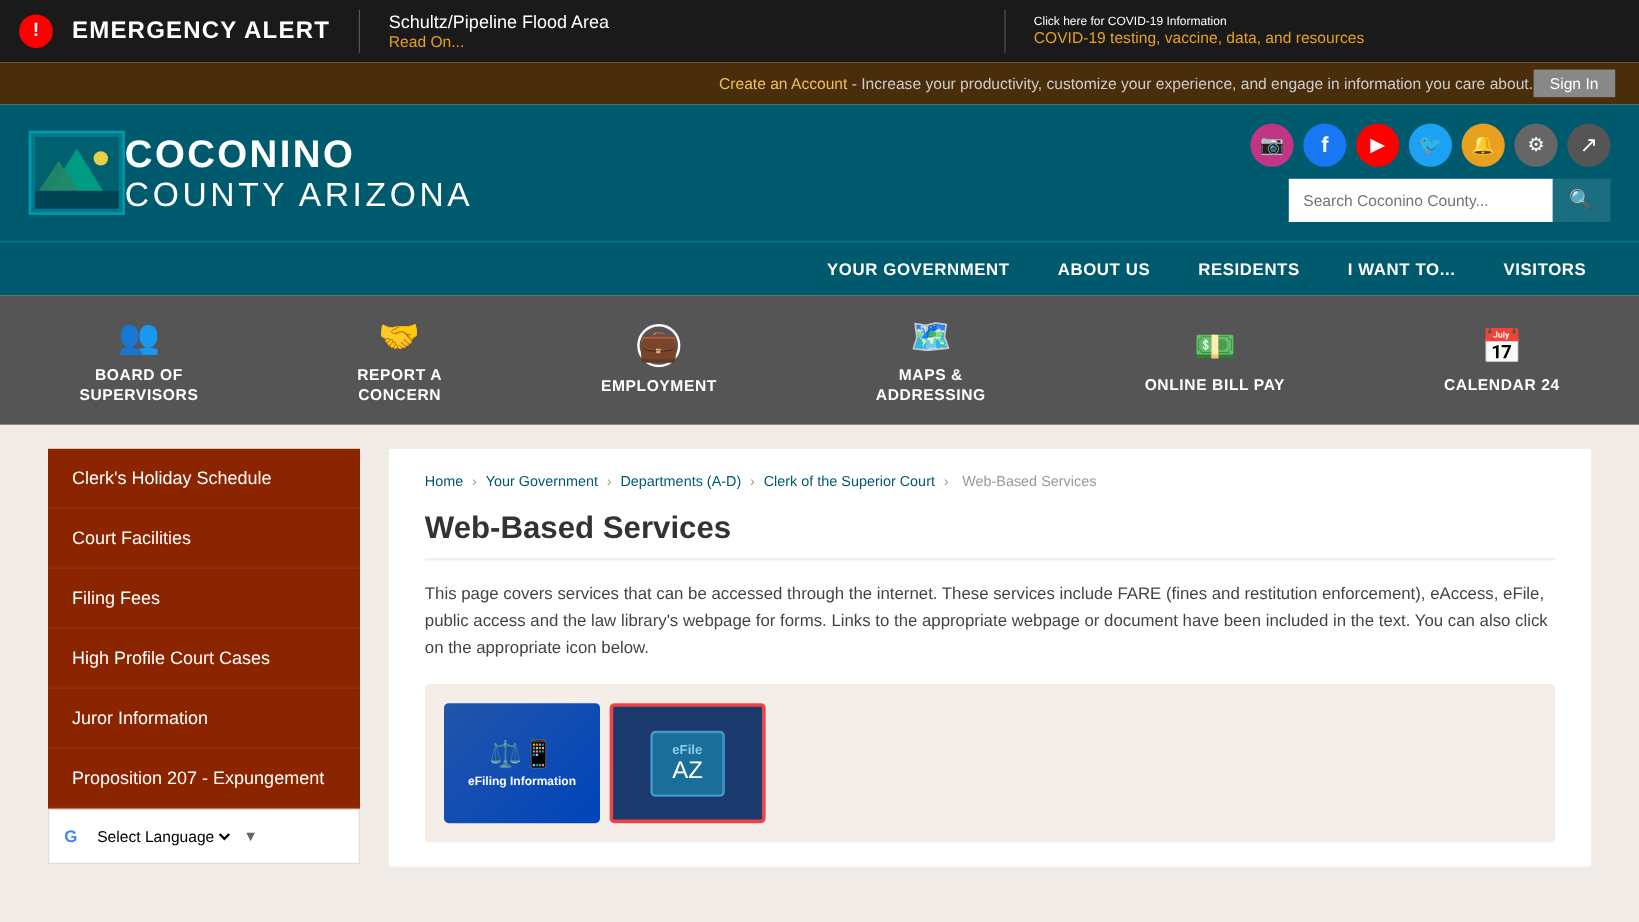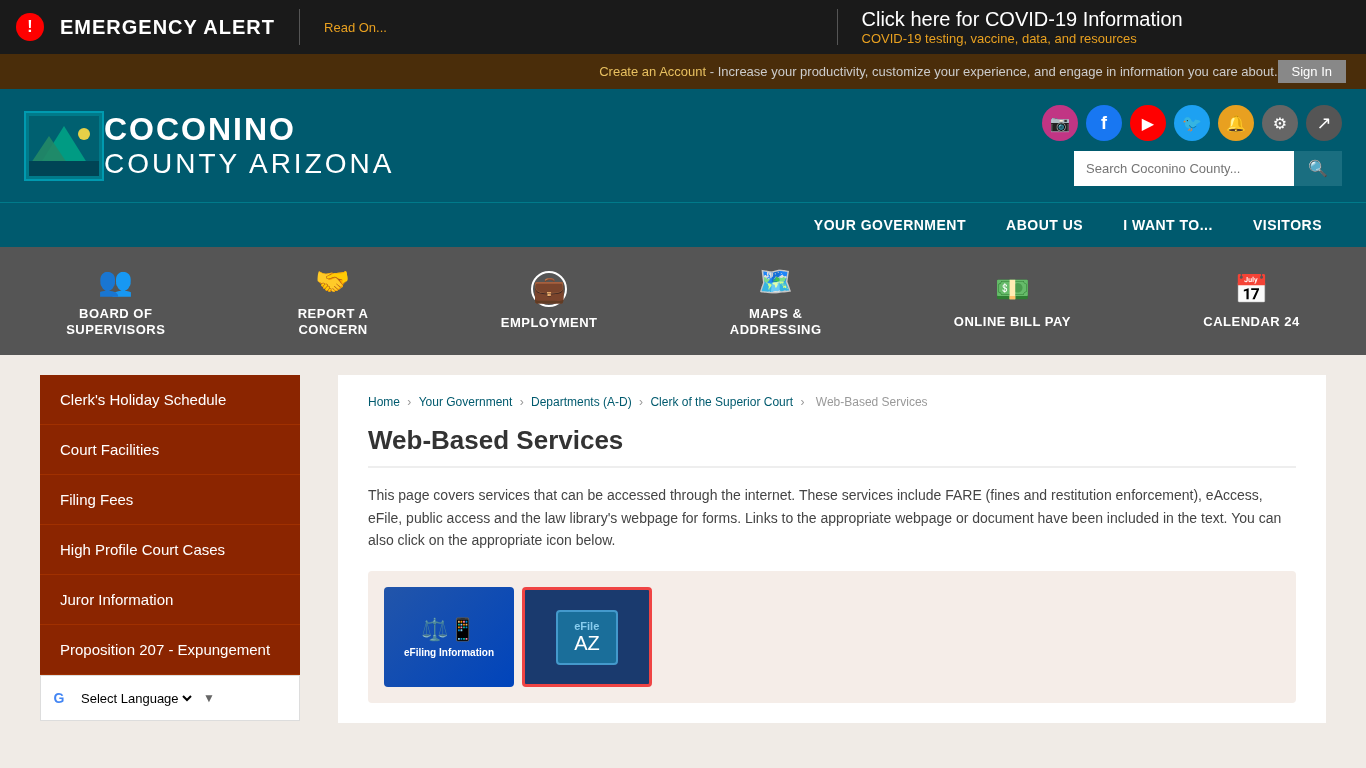--- a/index.html
+++ b/index.html
@@ -23,21 +23,21 @@
       flex-shrink: 0;
     }
     .emergency-title {
       font-weight: bold; font-size: 20px; color: white; letter-spacing: 1px;
     }
     .emergency-divider { width: 1px; background: #555; height: 36px; margin: 0 8px; }
     .emergency-message { flex: 1; }
     .emergency-message .location { font-size: 15px; color: white; font-weight: 500; }
     .emergency-message .read-on { color: #e8a020; font-size: 13px; }
     .emergency-covid { flex: 1; }
-    .emergency-covid .covid-title { color: white; font-size: 20px; font-weight: 500; }
+    .emergency-covid .covid-title { color: white; font-size: 10px; font-weight: 500; }
     .emergency-covid .covid-sub { color: #e8a020; font-size: 13px; }
 
     
     .account-bar {
       background: #4a2d0a;
       color: #ccc;
       padding: 6px 20px;
       display: flex;
       align-items: center;
       justify-content: flex-end;
@@ -139,21 +139,21 @@
       cursor: pointer;
       padding: 8px 16px;
       text-align: center;
     }
     .ql-icon { font-size: 28px; margin-bottom: 4px; }
     .ql-label { font-size: 13px; font-weight: bold; letter-spacing: 0.5px; line-height: 1.2; }
 
     
     .content-area {
       display: flex;
-      gap: 18px;
+      gap: 4px;
       padding: 20px 40px;
       background: #f0ebe6;
     }
 
     
     .sidebar {
       width: 260px;
       flex-shrink: 0;
     }
     .sidebar-item {
@@ -243,20 +243,21 @@
     .logo-svg { width: 70px; height: 60px; }
   </style>
 </head>
 <body>
 
 <div class="emergency-bar">
   <div class="emergency-icon">!</div>
   <span class="emergency-title">EMERGENCY ALERT</span>
   <div class="emergency-divider"></div>
   <div class="emergency-message">
+    <div class="location">Schultz/Pipeline Flood Area</div>
     <div class="read-on" style="cursor:pointer">Read On...</div>
   </div>
   <div class="emergency-divider"></div>
   <div class="emergency-covid" style="cursor:pointer">
     <div class="covid-title">Click here for COVID-19 Information</div>
     <div class="covid-sub">COVID-19 testing, vaccine, data, and resources</div>
   </div>
 </div>
 
 <div class="account-bar">
@@ -296,20 +297,21 @@
     <div class="search-bar">
       <input type="text" placeholder="Search Coconino County..." style="">
       <button>🔍</button>
     </div>
   </div>
 </div>
 
 <nav class="main-nav">
   <a>YOUR GOVERNMENT</a>
   <a>ABOUT US</a>
+  <a>RESIDENTS</a>
   <a>I WANT TO...</a>
   <a>VISITORS</a>
 </nav>
 
 <div class="quick-links">
   <div class="quick-link-item">
     <div class="ql-icon">👥</div>
     <div class="ql-label">BOARD OF<br>SUPERVISORS</div>
   </div>
   <div class="quick-link-item">

